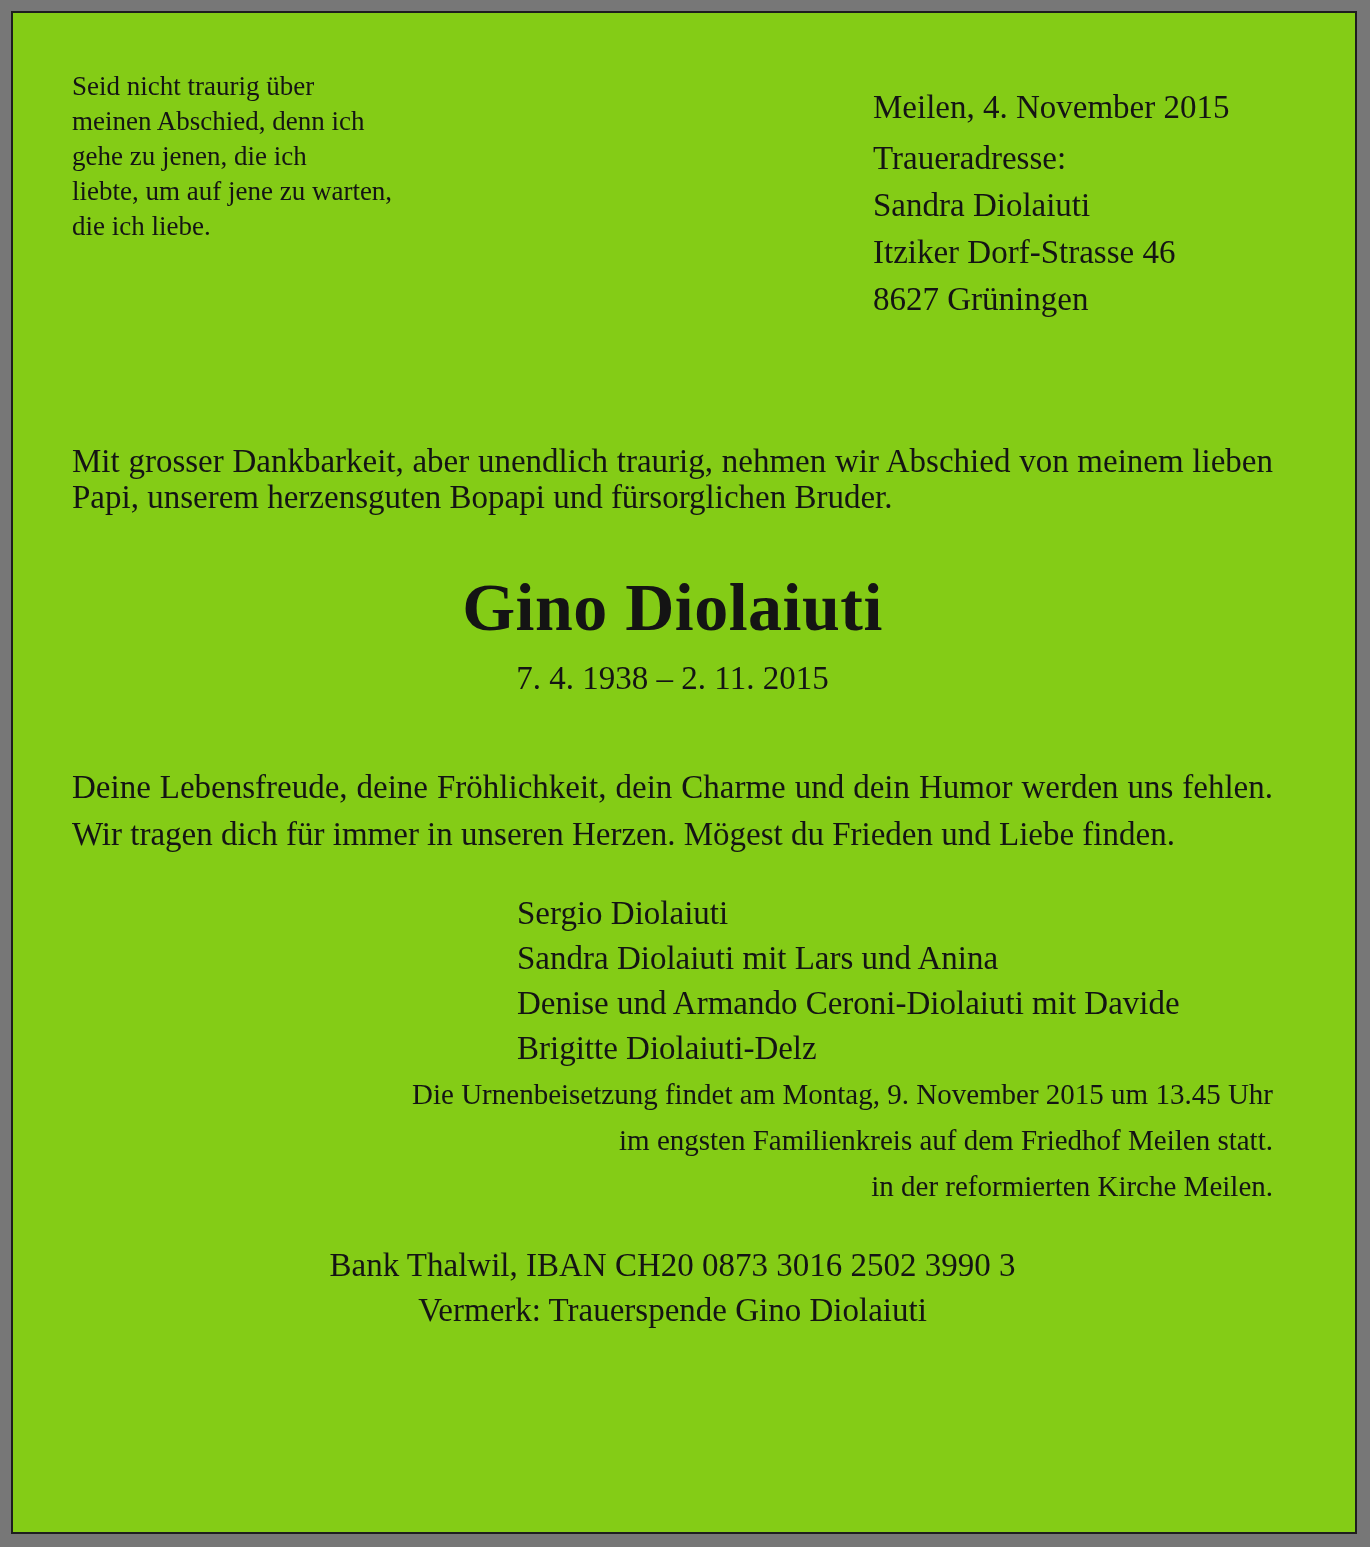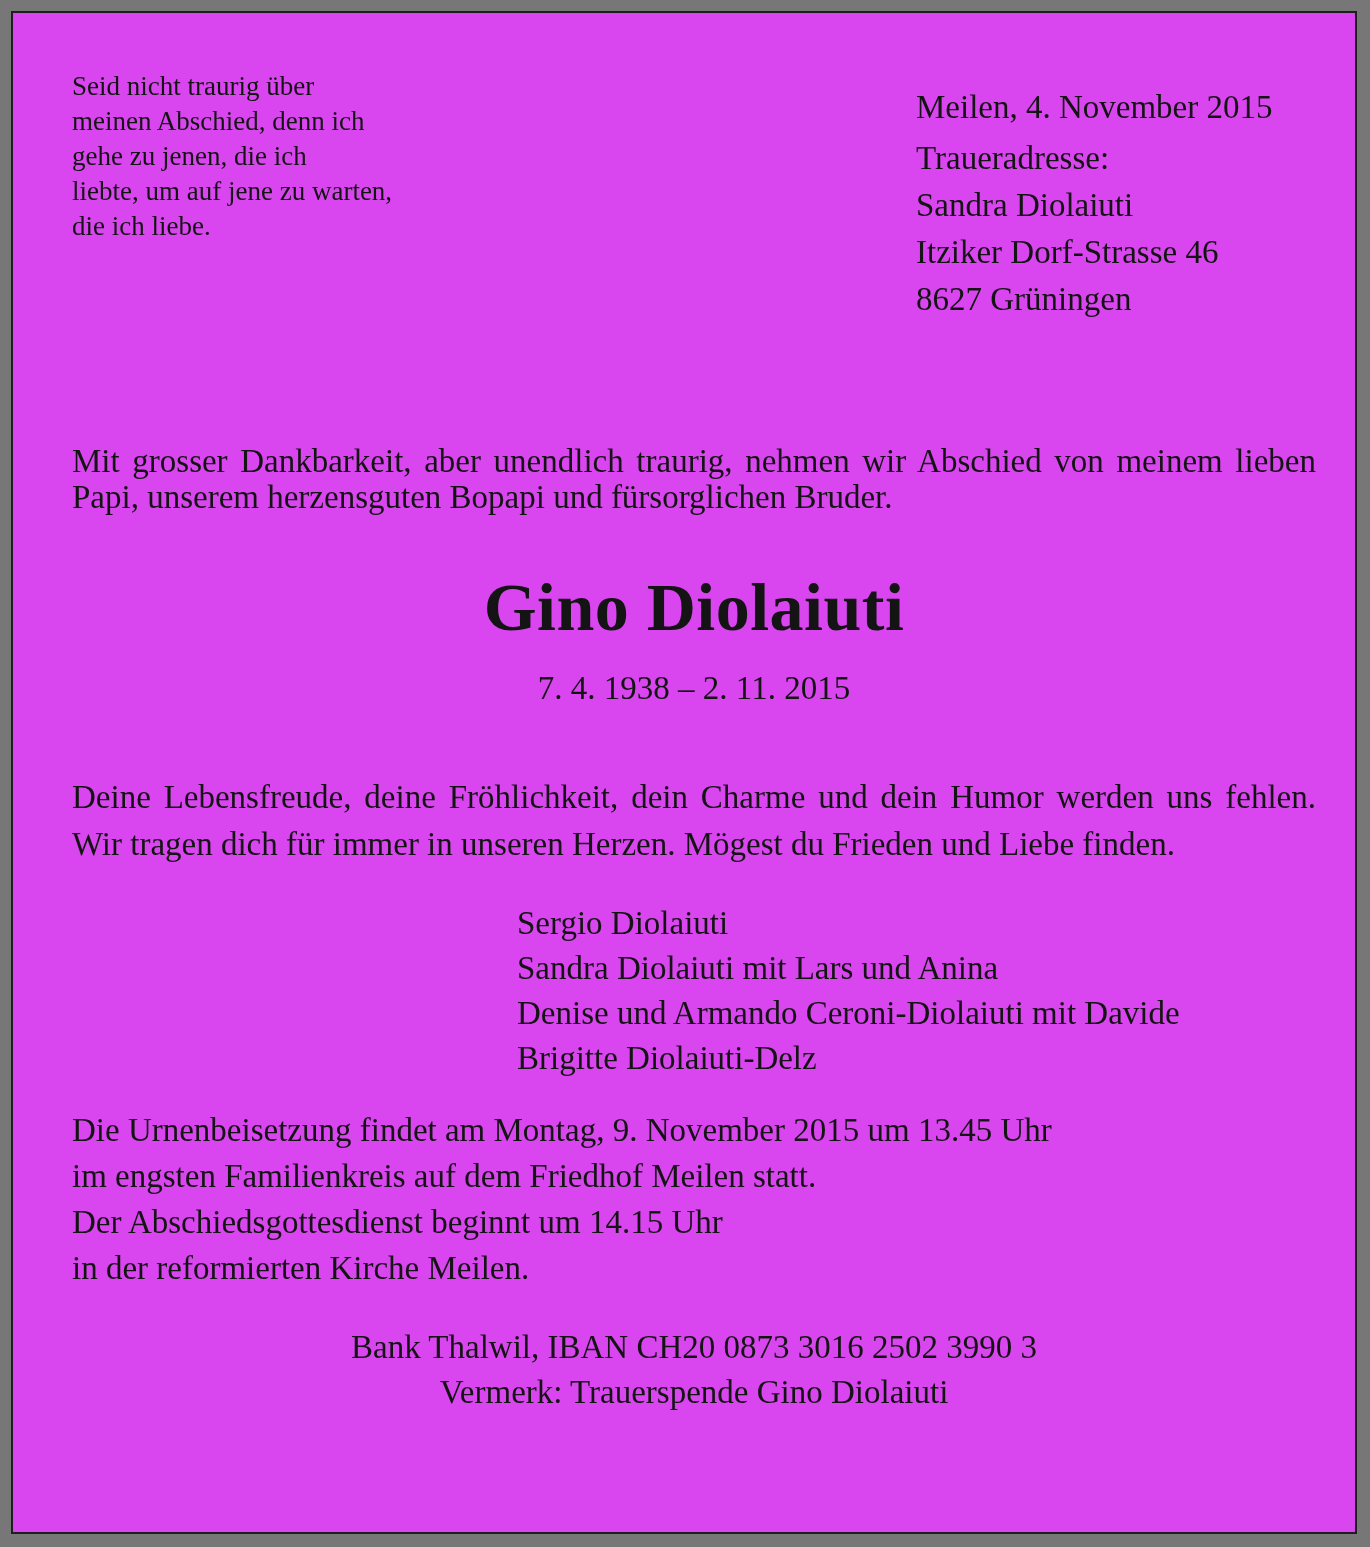--- a/index.html
+++ b/index.html
@@ -14,23 +14,23 @@
     color: #141414;
     overflow: hidden;
   }
   .paper {
     box-sizing: border-box;
     position: absolute;
     top: 11px;
     left: 11px;
     width: 1346px;
     height: 1523px;
-    background: #d946ef;
+    background: #84cc16;
     border: 2px solid #1e1e1e;
-    padding: 48px 39px 0 59px;
+    padding: 48px 82px 0 59px;
   }
   
   .header-row {
     display: flex;
     justify-content: space-between;
     align-items: flex-start;
   }
   .epigraph {
     font-size: 27px;
     line-height: 35px;
@@ -54,42 +54,41 @@
   }
   .deceased-name {
     margin-top: 58px;
     font-size: 68px;
     line-height: 68px;
     font-weight: bold;
     text-align: center;
     letter-spacing: 0.5px;
   }
   .life-dates {
-    margin-top: 24px;
+    margin-top: 14px;
     font-size: 33px;
     line-height: 47px;
     text-align: center;
   }
   .tribute {
     margin-top: 62px;
     font-size: 33px;
     line-height: 47px;
     text-align: justify;
   }
   .family-list {
     margin-top: 22px;
     margin-left: 445px;
     font-size: 33px;
     line-height: 45px;
   }
   .service-details {
-    margin-top: 26px;
-    font-size: 33px;
+    font-size: 29px;
     line-height: 46px;
-    text-align: left;
+    text-align: right;
   }
   .donation-details {
     margin-top: 34px;
     font-size: 33px;
     line-height: 45px;
     text-align: center;
   }
 </style>
 </head>
 <body>
@@ -127,21 +126,20 @@
   <div class="family-list">
     <div>Sergio Diolaiuti</div>
     <div>Sandra Diolaiuti mit Lars und Anina</div>
     <div>Denise und Armando Ceroni-Diolaiuti mit Davide</div>
     <div>Brigitte Diolaiuti-Delz</div>
   </div>
 
   <div class="service-details">
     <div>Die Urnenbeisetzung findet am Montag, 9. November 2015 um 13.45 Uhr</div>
     <div>im engsten Familienkreis auf dem Friedhof Meilen statt.</div>
-    <div>Der Abschiedsgottesdienst beginnt um 14.15 Uhr</div>
     <div>in der reformierten Kirche Meilen.</div>
   </div>
 
   <div class="donation-details">
     <div>Bank Thalwil, IBAN CH20 0873 3016 2502 3990 3</div>
     <div>Vermerk: Trauerspende Gino Diolaiuti</div>
   </div>
 
 </div>
 

